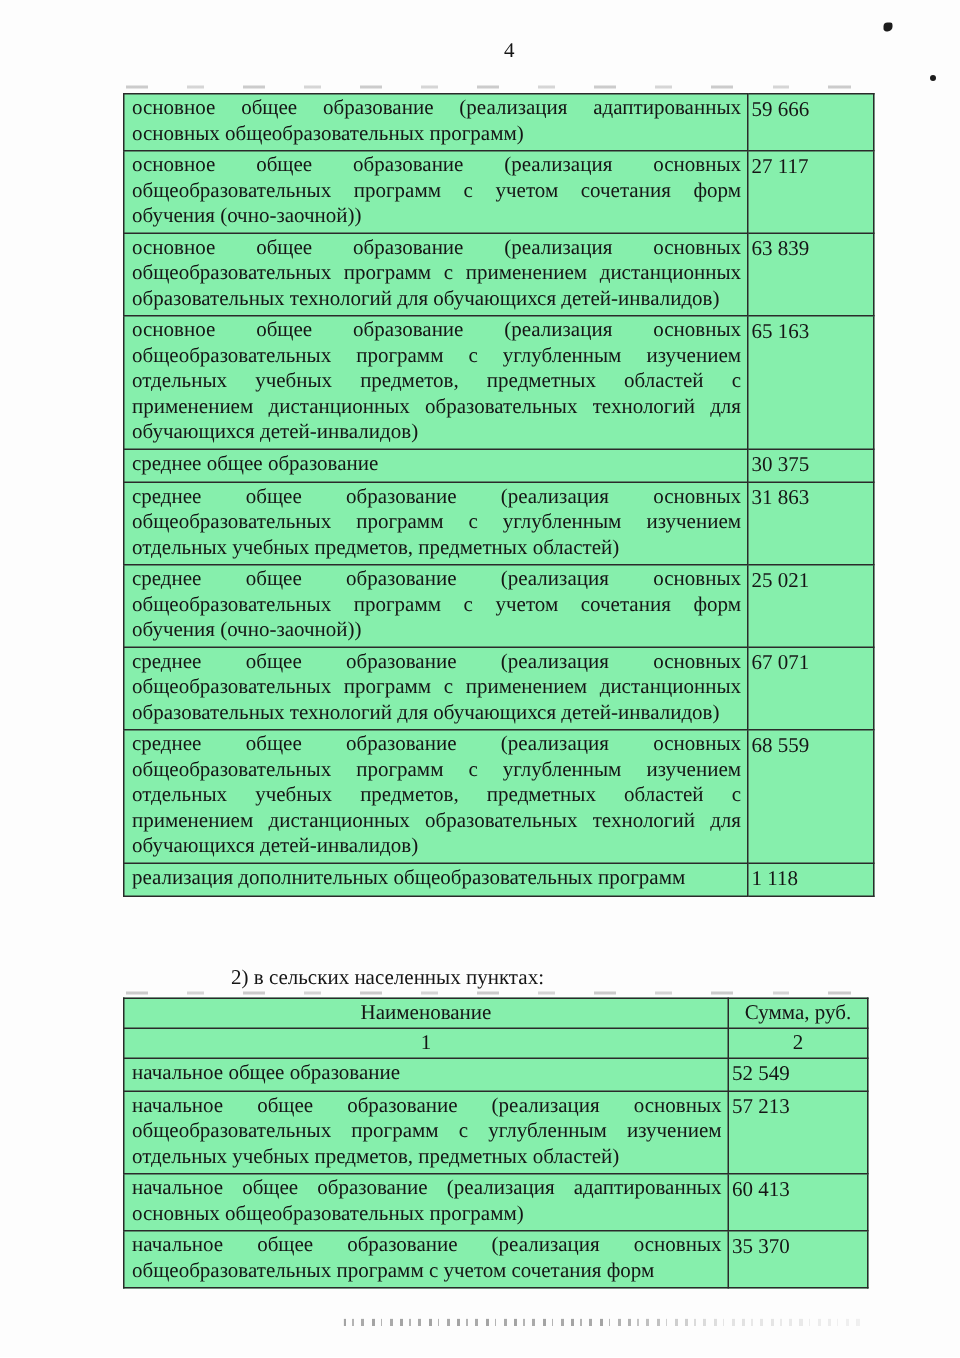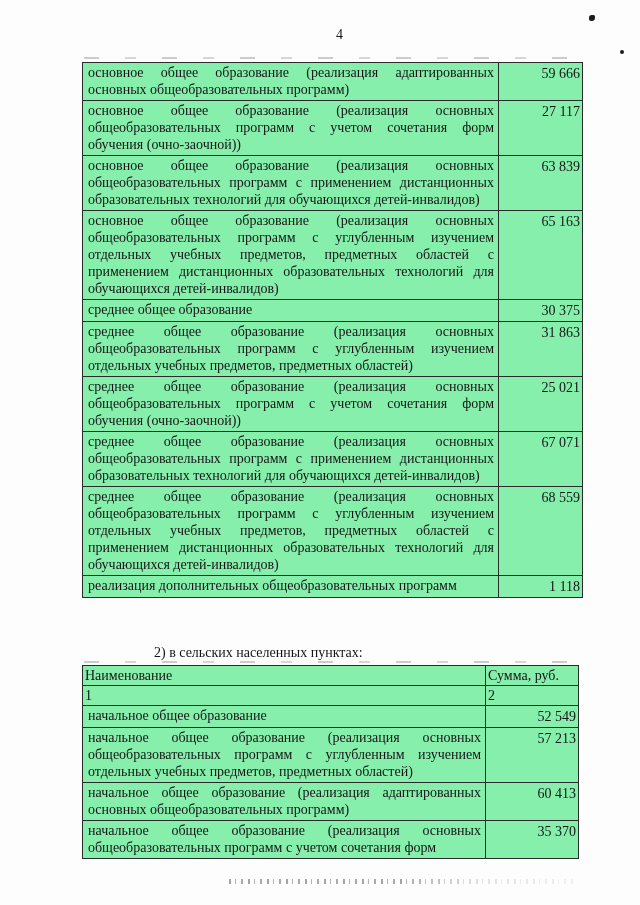--- a/index.html
+++ b/index.html
@@ -6,22 +6,22 @@
   .page{
     position:relative;width:640px;height:905px;background:#fdfdfd;
     font-family:"Liberation Serif","DejaVu Serif",serif;color:#151515;overflow:hidden;
   }
   .page-number{position:absolute;top:27px;left:336px;font-size:14px;}
   table{border-collapse:collapse;table-layout:fixed;position:absolute;background:#86efac;}
   td,th{border:1.5px solid #2a2a2a;vertical-align:top;font-size:14px;line-height:17px;font-weight:normal;overflow:hidden;}
   .t1{left:82px;top:62px;width:500px;}
   .t2{left:82px;top:665px;width:496px;}
   td.name{text-align:justify;padding:1px 4px 2px 5px;}
-  td.sum{text-align:right;padding:2px 2px 2px 2px;white-space:nowrap;margin-left:20px;}
-  .t2 th{text-align:left;padding:1px 2px;}
+  td.sum{text-align:left;padding:2px 2px 2px 2px;white-space:nowrap;margin-left:20px;}
+  .t2 th{text-align:center;padding:1px 2px;}
   .section-label{position:absolute;left:154px;top:645px;font-size:14px;margin:0;font-family:Liberation Serif, serif;}
   
   .speck{position:absolute;background:#1c1c1c;}
   .speck-1{left:589px;top:15px;width:6px;height:6px;border-radius:45% 25% 55% 35%;}
   .speck-2{left:620px;top:50px;width:4px;height:4px;border-radius:50%;}
   .ghost-line{
     position:absolute;height:2px;opacity:.45;
     background:repeating-linear-gradient(90deg,#8f8f8f 0 15px,transparent 15px 41px,#a5a5a5 41px 52px,transparent 52px 78px);
   }
   .ghost-1{left:84px;top:57px;width:496px;}

